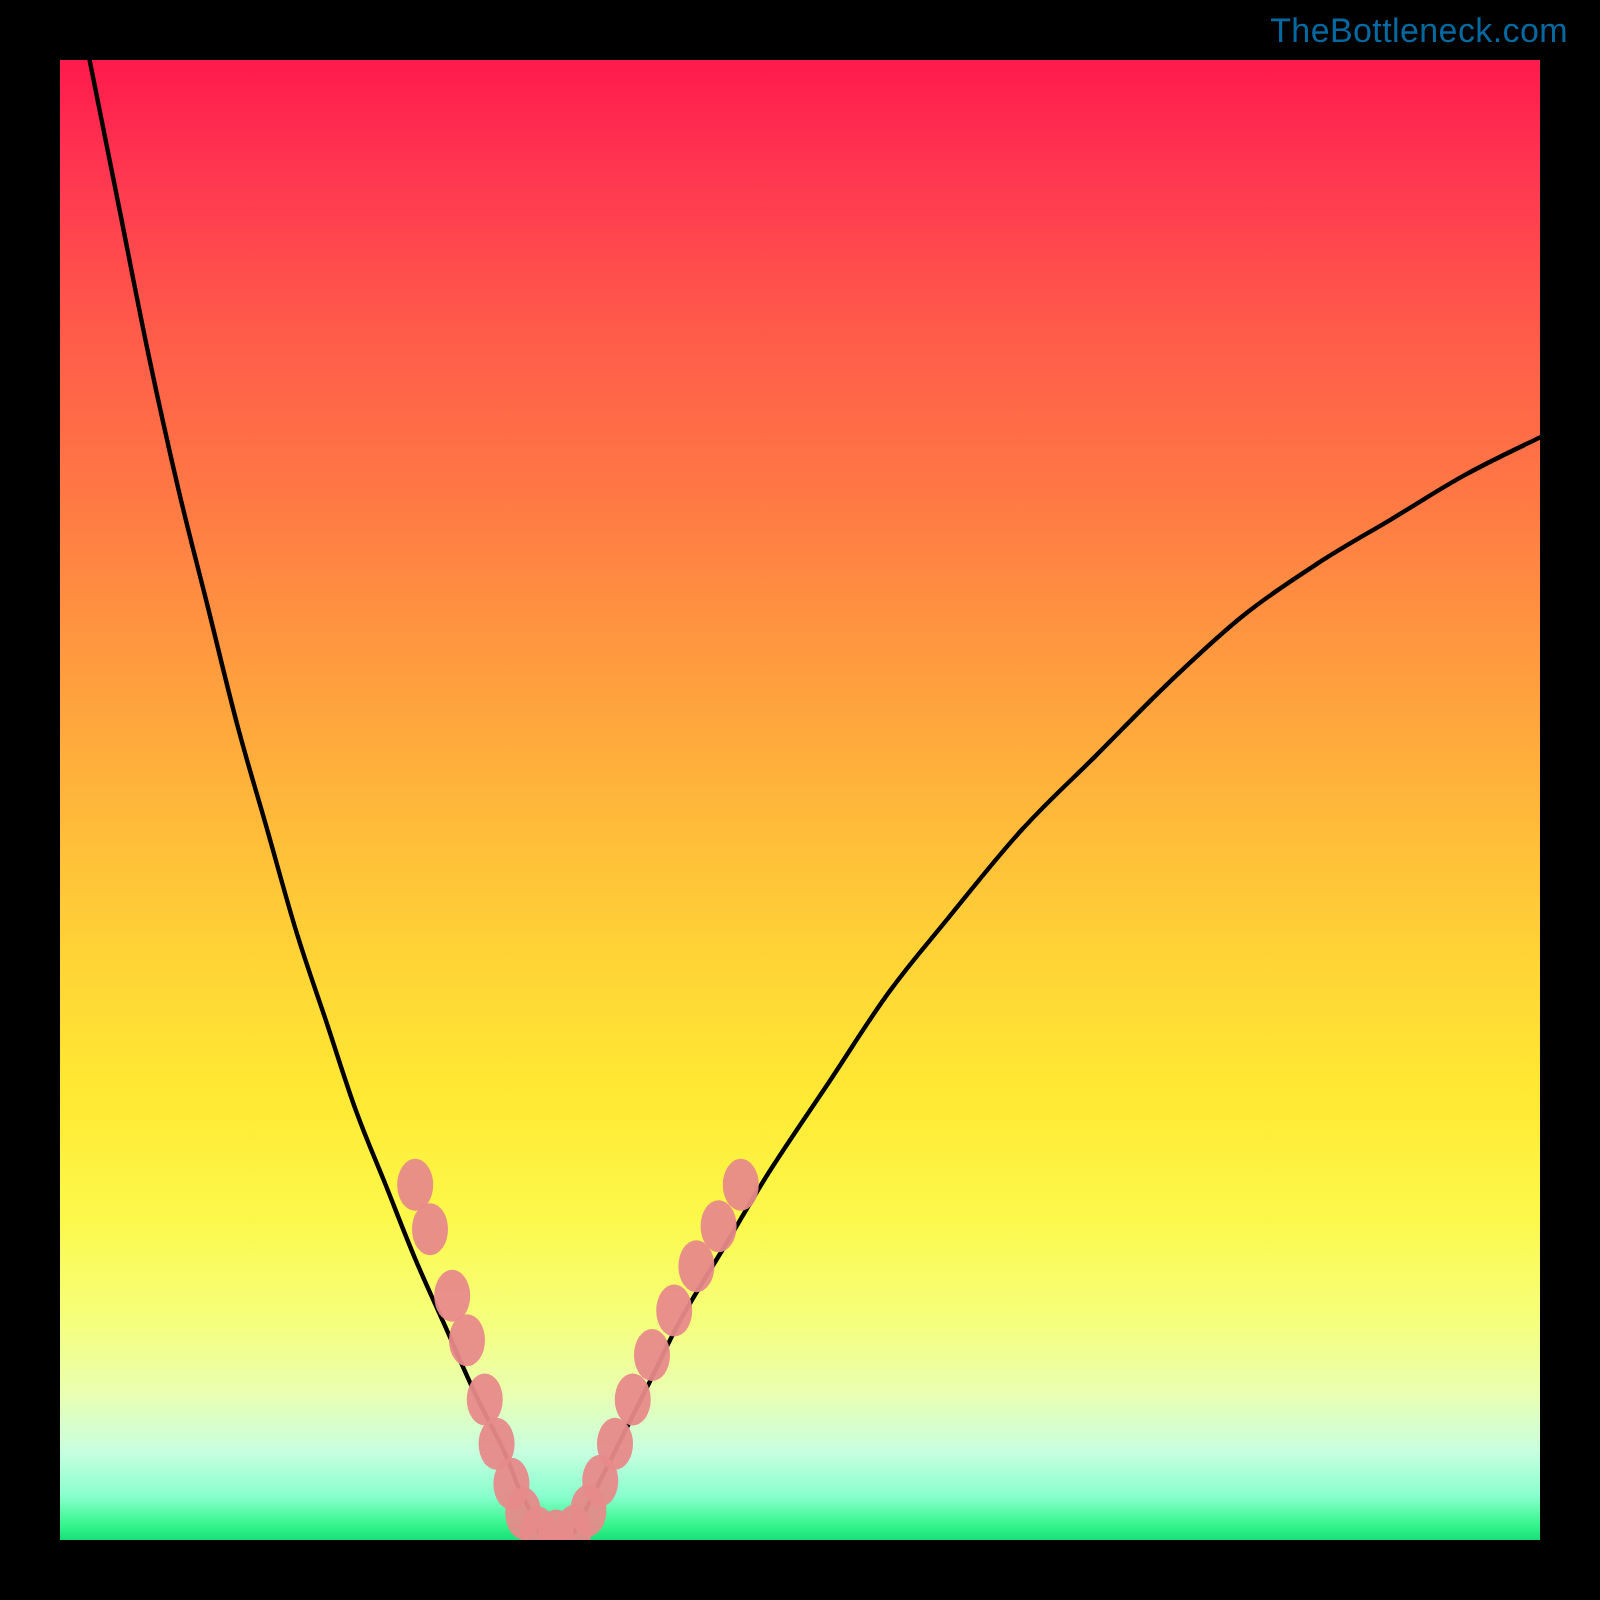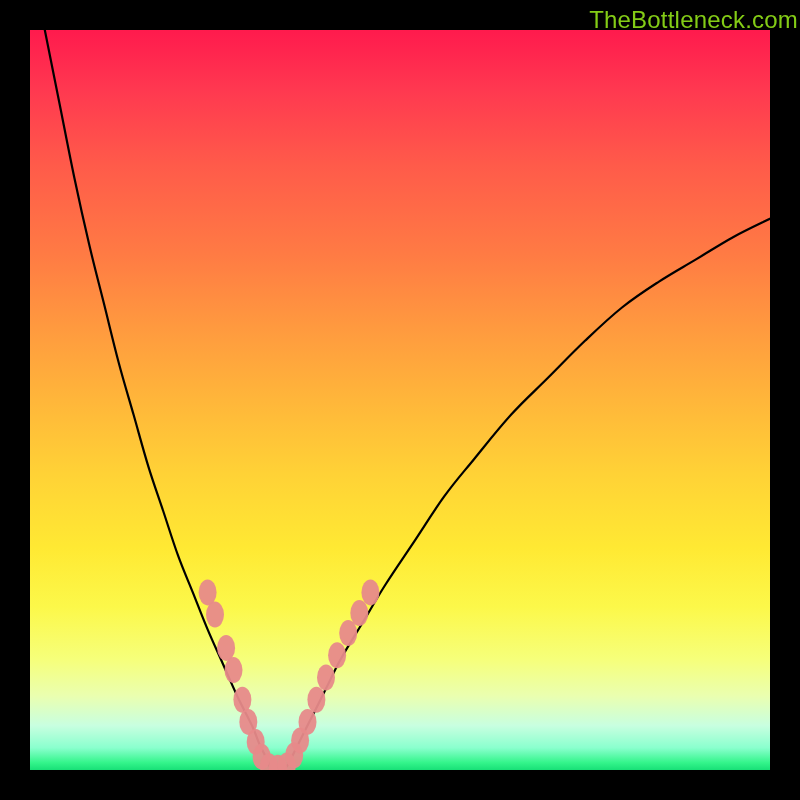--- a/index.html
+++ b/index.html
@@ -38,23 +38,23 @@
       #f6ff7a 85%,
       #eaffb0 90%,
       #c8ffe0 94%,
       #8affce 97%,
       #34f58b 99%,
       #18e077 100%);
   }
   .watermark {
     position: absolute;
     top: 6px;
-    right: 2px;
-    color: #84cc16;
-    font-size: 24px;
+    right: 16px;
+    color: #0369a1;
+    font-size: 17px;
     font-weight: 500;
     letter-spacing: 0.2px;
     z-index: 5;
   }
   svg {
     position: absolute;
     left: 0;
     top: 0;
     width: 740px;
     height: 740px;

